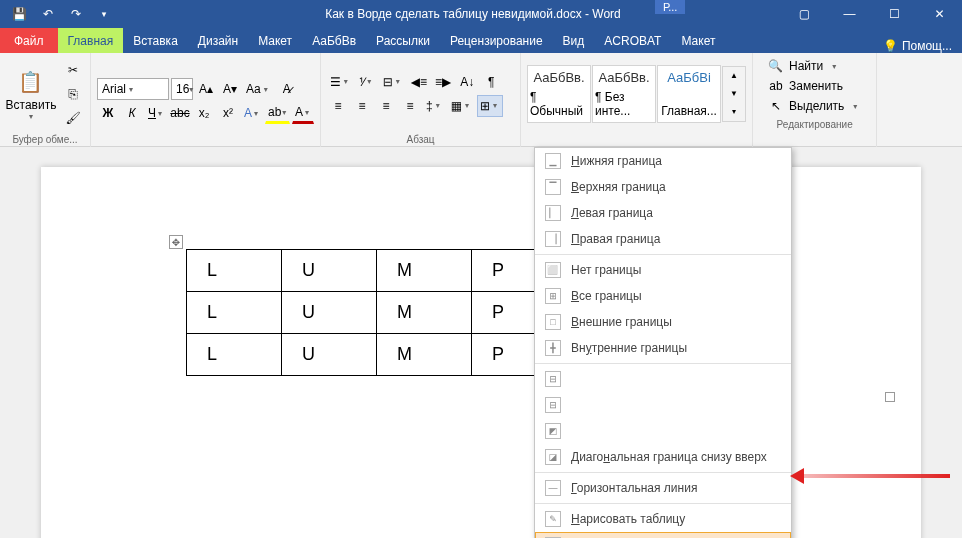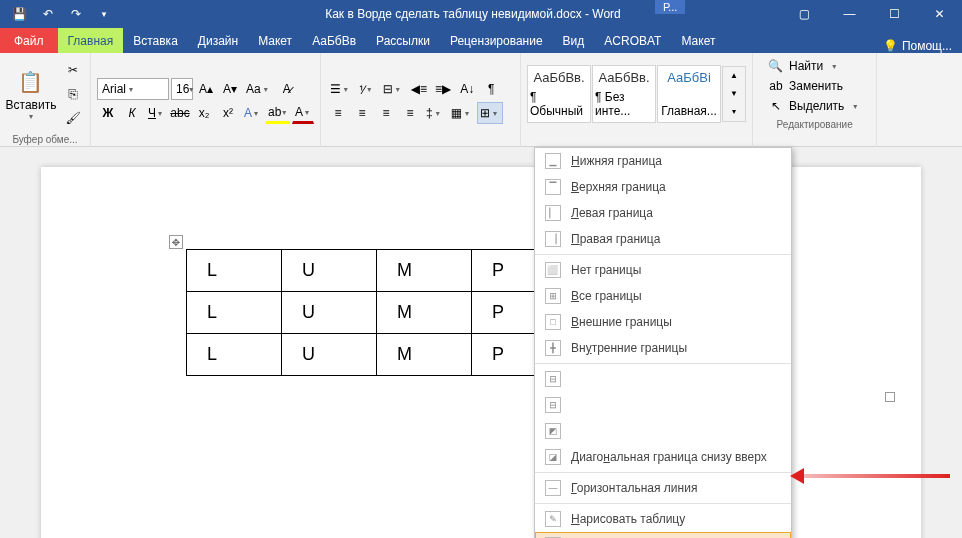--- a/index.html
+++ b/index.html
@@ -160,20 +160,21 @@
       <div class="row">
         <div class="rbtn">≡</div>
         <div class="rbtn">≡</div>
         <div class="rbtn">≡</div>
         <div class="rbtn">≡</div>
         <div class="rbtn">‡<span class="dd">▾</span></div>
         <div class="rbtn">▦<span class="dd">▾</span></div>
         <div class="rbtn" style="background:#d5e1f2;border-color:#a3bde3">⊞<span class="dd">▾</span></div>
       </div>
     </div>
+    <div class="group-label">Абзац</div>
   </div>
 
   <div class="group">
     <div class="group-content" style="flex-direction:row;align-items:center">
       <div class="styles-gallery">
         <div class="style-item">
           <span class="style-preview">АаБбВв.</span>
           <span>¶ Обычный</span>
         </div>
         <div class="style-item">

